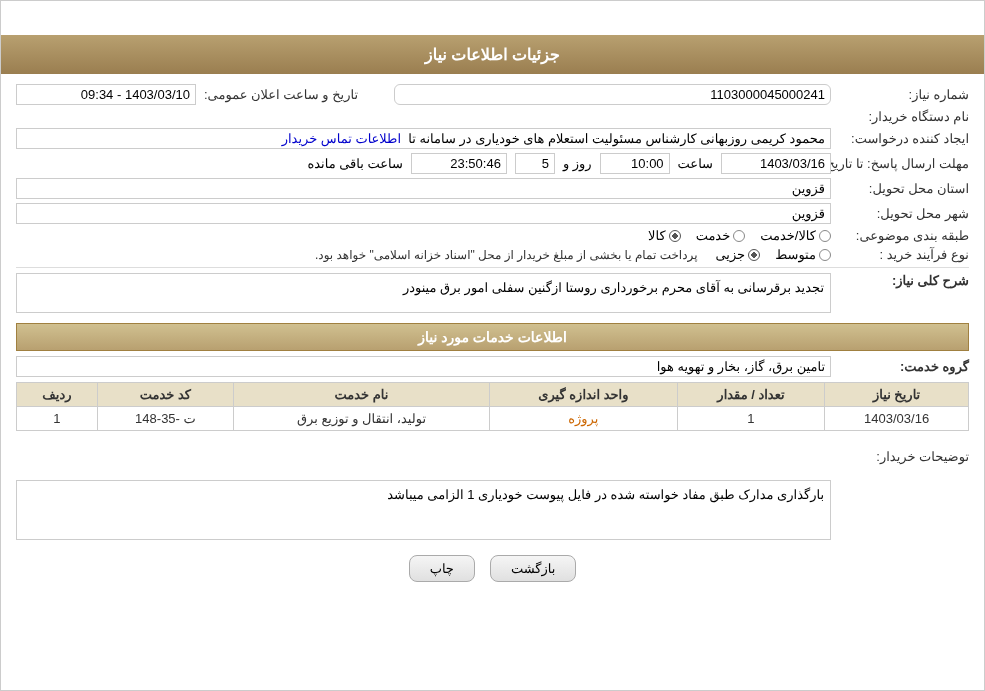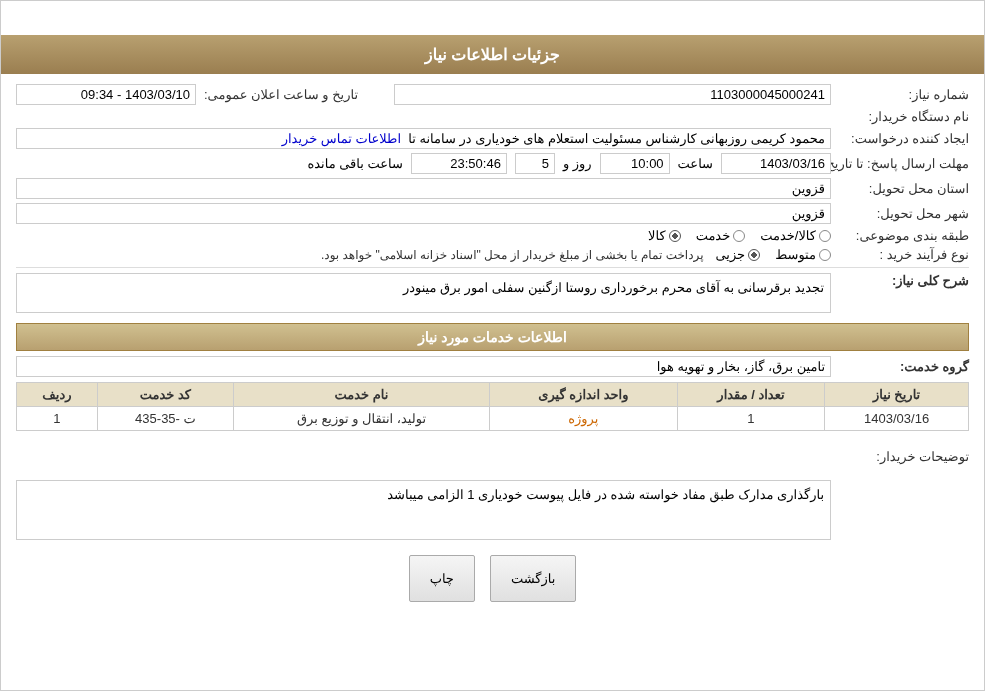--- a/index.html
+++ b/index.html
@@ -102,27 +102,27 @@
       min-height: 60px;
       text-align: right;
     }
     .button-row {
       display: flex;
       justify-content: center;
       gap: 15px;
       padding: 15px 0 10px 0;
     }
     .btn {
-      padding: 15px 20px;
+      padding: 5px 20px;
       border: 1px solid #aaa;
       background: linear-gradient(to bottom, #f5f5f5, #e0e0e0);
       cursor: pointer;
       font-size: 13px;
       font-family: Tahoma, Arial, sans-serif;
-      border-radius: 2px;
+      border-radius: 8px;
     }
     .btn-print {
       background: linear-gradient(to bottom, #f5f5f5, #e0e0e0);
     }
     .btn-back {
       background: linear-gradient(to bottom, #f5f5f5, #e0e0e0);
     }
     .inline-field {
       border: 1px solid #ccc;
       background: #fff;
@@ -140,21 +140,21 @@
 
 <div class="page-container">
   <div class="page-header">
     <span>جزئیات اطلاعات نیاز</span>
   </div>
 
   <div class="content-area">
 
     <div style="display:flex; align-items:center; margin-bottom:4px; gap:8px;">
       <span class="label-cell">شماره نیاز:</span>
-      <div class="inline-field" style="flex:1;">1103000045000241</div>
+      <div class="inline-field" style="flex:1;border-radius:6px;">1103000045000241</div>
       <span style="width:20px;"></span>
       <span class="label-cell" style="width:auto;">تاریخ و ساعت اعلان عمومی:</span>
       <div class="inline-field" style="width:180px;">1403/03/10 - 09:34</div>
     </div>
 
     <div style="display:flex; align-items:center; margin-bottom:4px; gap:8px;">
       <span class="label-cell">نام دستگاه خریدار:</span>
     </div>
 
     <div style="display:flex; align-items:center; margin-bottom:4px; gap:8px;">
@@ -209,21 +209,21 @@
       <div class="radio-group">
         <div class="radio-item">
           <span class="radio-circle"></span>
           <span>متوسط</span>
         </div>
         <div class="radio-item">
           <span class="radio-circle selected"></span>
           <span>جزیی</span>
         </div>
       </div>
-      <span style="color:#333; font-size:12px; margin-right:4px;">پرداخت تمام یا بخشی از مبلغ خریدار از محل "اسناد خزانه اسلامی" خواهد بود.</span>
+      <span style="color:#333; font-size:12px; margin-right:10px;">پرداخت تمام یا بخشی از مبلغ خریدار از محل "اسناد خزانه اسلامی" خواهد بود.</span>
     </div>
 
     <hr class="separator-line">
 
     <div style="display:flex; align-items:flex-start; margin-bottom:6px; gap:8px;">
       <span class="label-cell" style="font-weight:bold;">شرح کلی نیاز:</span>
       <div class="description-box" style="flex:1; min-height:40px;padding-left:23px;">تجدید برقرسانی به آقای محرم برخورداری روستا ازگنین سفلی امور برق مینودر</div>
     </div>
 
     <div class="section-title">اطلاعات خدمات مورد نیاز</div>
@@ -243,21 +243,21 @@
           <th>کد خدمت</th>
           <th>ردیف</th>
         </tr>
       </thead>
       <tbody id="table-body">
       <tr>
       <td>1403/03/16</td>
       <td>1</td>
       <td><span style="color:#cc6600;">پروژه</span></td>
       <td>تولید، انتقال و توزیع برق</td>
-      <td>ت -35-435</td>
+      <td>ت -35-148</td>
       <td>1</td>
     </tr>
         </tbody>
     </table>
 
     <div style="display:flex; align-items:flex-start; margin-top:8px; gap:8px;">
       <span class="label-cell" style="font-weight:normal;margin-top:10px;">توضیحات خریدار:</span>
       <div class="description-box" style="flex:1; min-height:60px;margin-top:41px;">بارگذاری مدارک طبق مفاد خواسته شده در فایل پیوست خودیاری 1 الزامی میباشد</div>
     </div>
 

